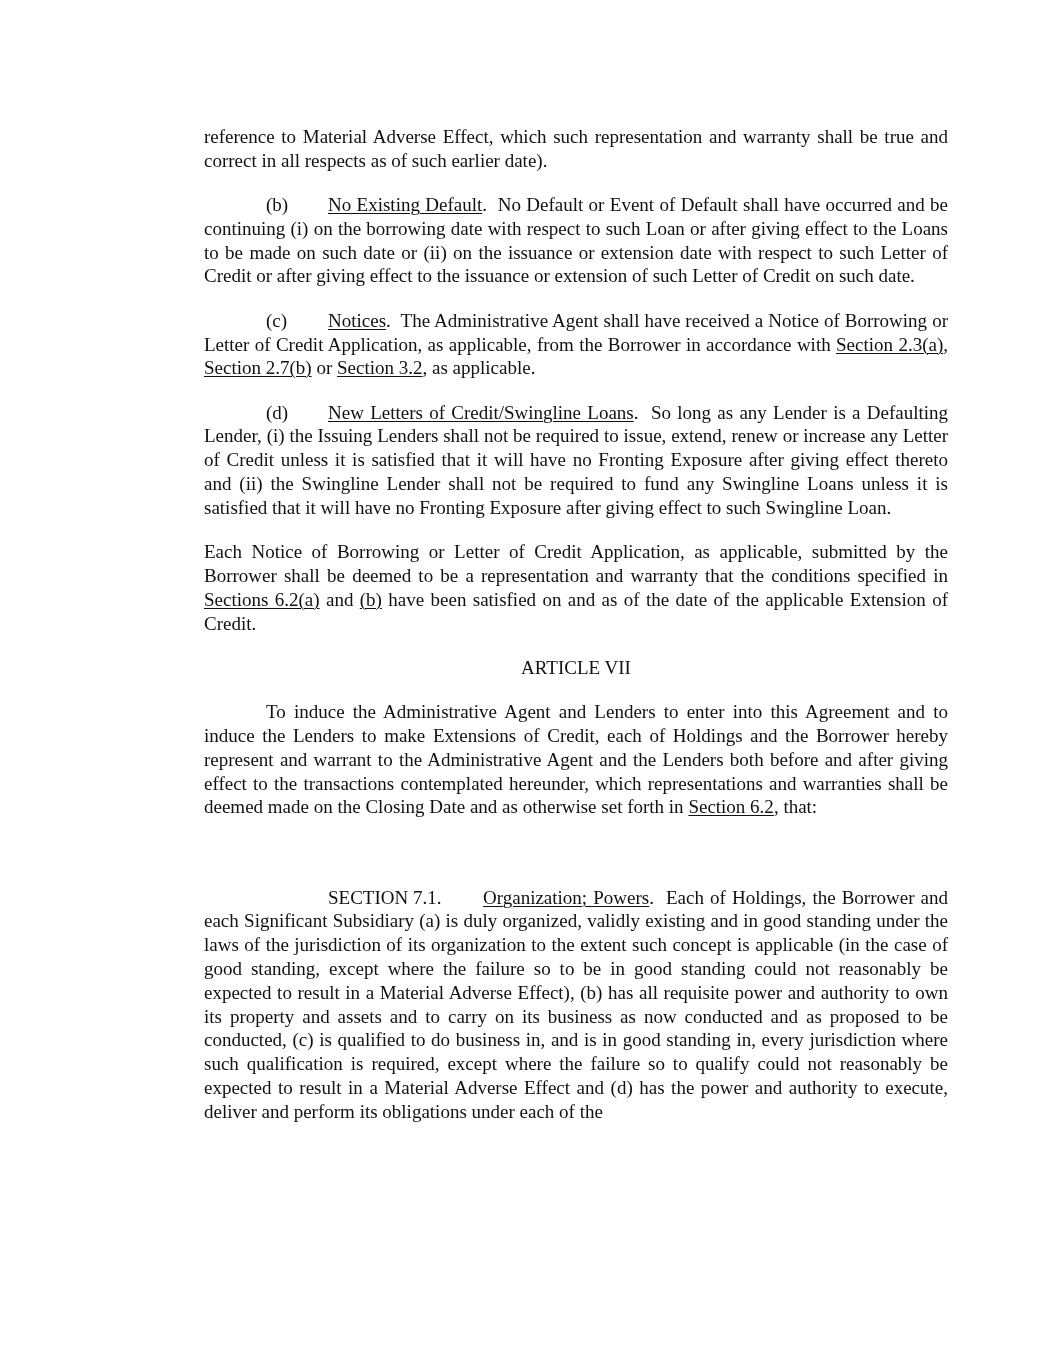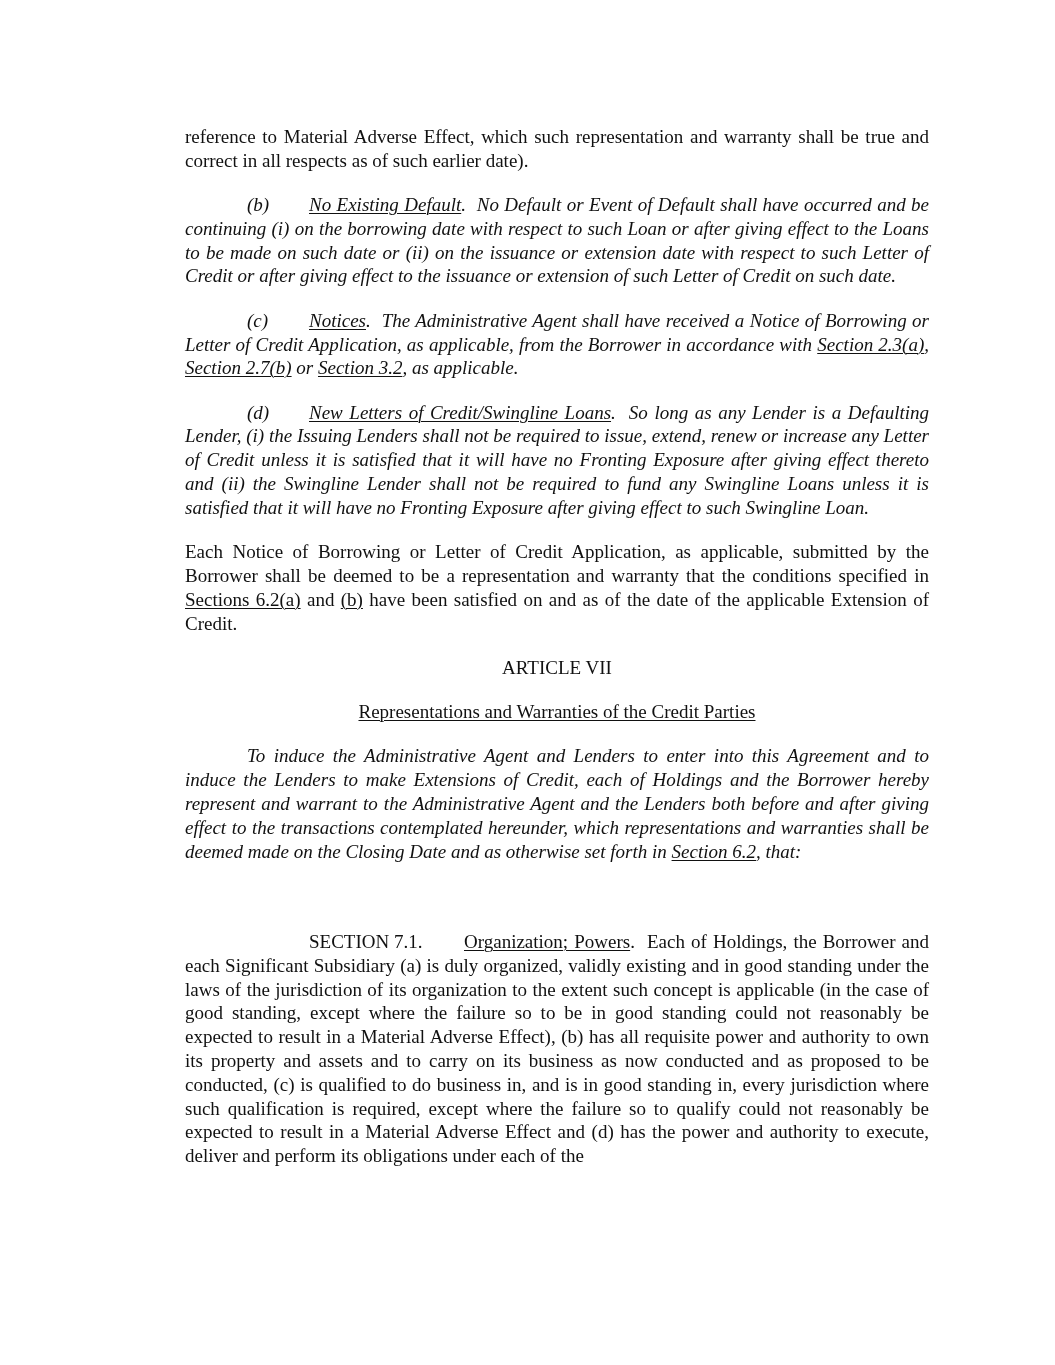--- a/index.html
+++ b/index.html
@@ -1,23 +1,23 @@
 <!DOCTYPE html>
 <html><head>
 <meta charset="utf-8">
 <style>
   html, body { margin: 0; padding: 0; background: #ffffff; }
   body { width: 1055px; height: 1365px; position: relative; overflow: hidden; }
   .page {
-    position: absolute; left: 185px; top: 125px; width: 744px;
+    position: absolute; left: 204px; top: 125px; width: 744px;
     font-family: "Liberation Serif", "DejaVu Serif", serif;
     font-size: 19px; line-height: 23.8px; color: #111111;
   }
   .p { margin: 0 0 20.5px 0; text-align: justify; text-align-last: left; }
-  .indent { text-indent: 62px; font-style: italic; }
+  .indent { text-indent: 62px; }
   .indent-section { text-indent: 124px; }
   .label { display: inline-block; width: 62px; text-indent: 0; }
   .u { text-decoration: underline; text-underline-offset: 2px; text-decoration-thickness: 1px; }
   .center { text-align: left; text-align-last: center; }
   .sec-num { display: inline-block; width: 155px; text-indent: 0; margin-top: 46px; }
 </style>
 </head>
 <body>
 
 <div class="page">
@@ -27,19 +27,18 @@
   <p class="p indent"><span class="label">(b)</span><span class="u">No Existing Default</span><span>.</span><span style="white-space: pre-wrap;">  No Default or Event of Default shall have occurred and be continuing (i) on the borrowing date with respect to such Loan or after giving effect to the Loans to be made on such date or (ii) on the issuance or extension date with respect to such Letter of Credit or after giving effect to the issuance or extension of such Letter of Credit on such date.</span></p>
 
   <p class="p indent"><span class="label">(c)</span><span class="u">Notices</span><span>.</span><span style="white-space: pre-wrap;">  The Administrative Agent shall have received a Notice of Borrowing or Letter of Credit Application, as applicable, from the Borrower in accordance with </span><span class="u">Section 2.3(a)</span><span style="white-space: pre-wrap;">, </span><span class="u">Section 2.7(b)</span><span style="white-space: pre-wrap;"> or </span><span class="u">Section 3.2</span><span>, as applicable.</span></p>
 
   <p class="p indent"><span class="label">(d)</span><span class="u">New Letters of Credit/Swingline Loans</span><span>.</span><span style="white-space: pre-wrap;">  So long as any Lender is a Defaulting Lender, (i) the Issuing Lenders shall not be required to issue, extend, renew or increase any Letter of Credit unless it is satisfied that it will have no Fronting Exposure after giving effect thereto and (ii) the Swingline Lender shall not be required to fund any Swingline Loans unless it is satisfied that it will have no Fronting Exposure after giving effect to such Swingline Loan.</span></p>
 
   <p class="p"><span>Each Notice of Borrowing or Letter of Credit Application, as applicable, submitted by the Borrower shall be deemed to be a representation and warranty that the conditions specified in </span><span class="u">Sections 6.2(a)</span><span style="white-space: pre-wrap;"> and </span><span class="u">(b)</span><span> have been satisfied on and as of the date of the applicable Extension of Credit.</span></p>
 
   <p class="p center">ARTICLE VII</p>
 
-  <p class="p center"><span class="u">Representations and Warranties of the Credit Parties</span></p>
 
   <p class="p indent"><span>To induce the Administrative Agent and Lenders to enter into this Agreement and to induce the Lenders to make Extensions of Credit, each of Holdings and the Borrower hereby represent and warrant to the Administrative Agent and the Lenders both before and after giving effect to the transactions contemplated hereunder, which representations and warranties shall be deemed made on the Closing Date and as otherwise set forth in </span><span class="u">Section 6.2</span><span>, that:</span></p>
 
   <p class="p indent-section"><span class="sec-num">SECTION 7.1.</span><span class="u">Organization; Powers</span><span>.</span><span style="white-space: pre-wrap;">  Each of Holdings, the Borrower and each Significant Subsidiary (a) is duly organized, validly existing and in good standing under the laws of the jurisdiction of its organization to the extent such concept is applicable (in the case of good standing, except where the failure so to be in good standing could not reasonably be expected to result in a Material Adverse Effect), (b) has all requisite power and authority to own its property and assets and to carry on its business as now conducted and as proposed to be conducted, (c) is qualified to do business in, and is in good standing in, every jurisdiction where such qualification is required, except where the failure so to qualify could not reasonably be expected to result in a Material Adverse Effect and (d) has the power and authority to execute, deliver and perform its obligations under each of the</span></p>
 
 </div>
 
 </body></html>

